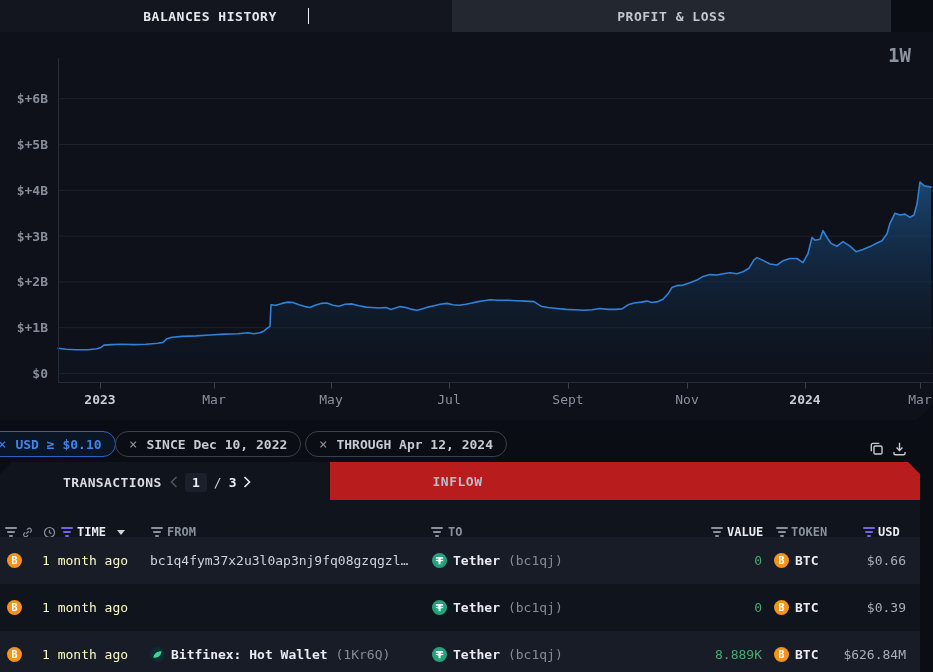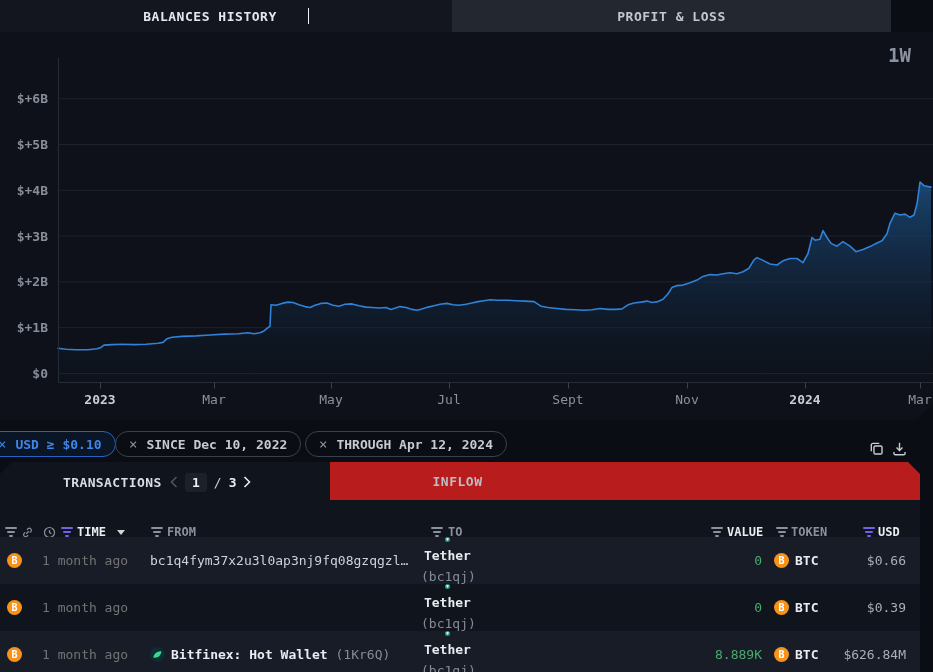--- a/index.html
+++ b/index.html
@@ -58,23 +58,23 @@
   .fico.purple i{background:#6f61e8;}
   .dd-caret{display:inline-block;width:0;height:0;border-left:4px solid transparent;
             border-right:4px solid transparent;border-top:5px solid #cfd4db;margin-left:6px;}
   
   .tx-row{position:absolute;left:0;width:100%;height:47px;font-size:13px;cursor:pointer;}
   .row-0{top:75px;background:#171c26;}
   .row-1{top:122px;background:#10141c;}
   .row-2{top:169px;background:#171c26;}
   .cell{position:absolute;top:0;bottom:0;display:flex;align-items:center;gap:6px;white-space:nowrap;}
   .c-chain{left:7px;}
-  .c-time{left:42px;color:#737373;}
+  .c-time{left:42px;color:#fef9c3;}
   .c-from{left:150px;}
-  .c-to{left:419px;flex-direction:column;}
+  .c-to{left:432px;}
   .c-value{right:158px;justify-content:flex-end;color:#4aab6d;}
   .c-token{left:774px;}
   .c-usd{right:14px;justify-content:flex-end;color:#a9aeb8;}
   .addr{color:#ced3da;}
   .ename{font-weight:bold;color:#e8ebf0;}
   .tag{color:#858c98;margin-left:2px;}
   .coin{display:inline-flex;align-items:center;justify-content:center;width:15px;height:15px;
         border-radius:50%;background:#f7931a;color:#fff;font-size:10px;font-weight:bold;flex:0 0 15px;}
   .tok-label{font-weight:bold;color:#e8ebf0;}
   svg.ic{display:block;}

